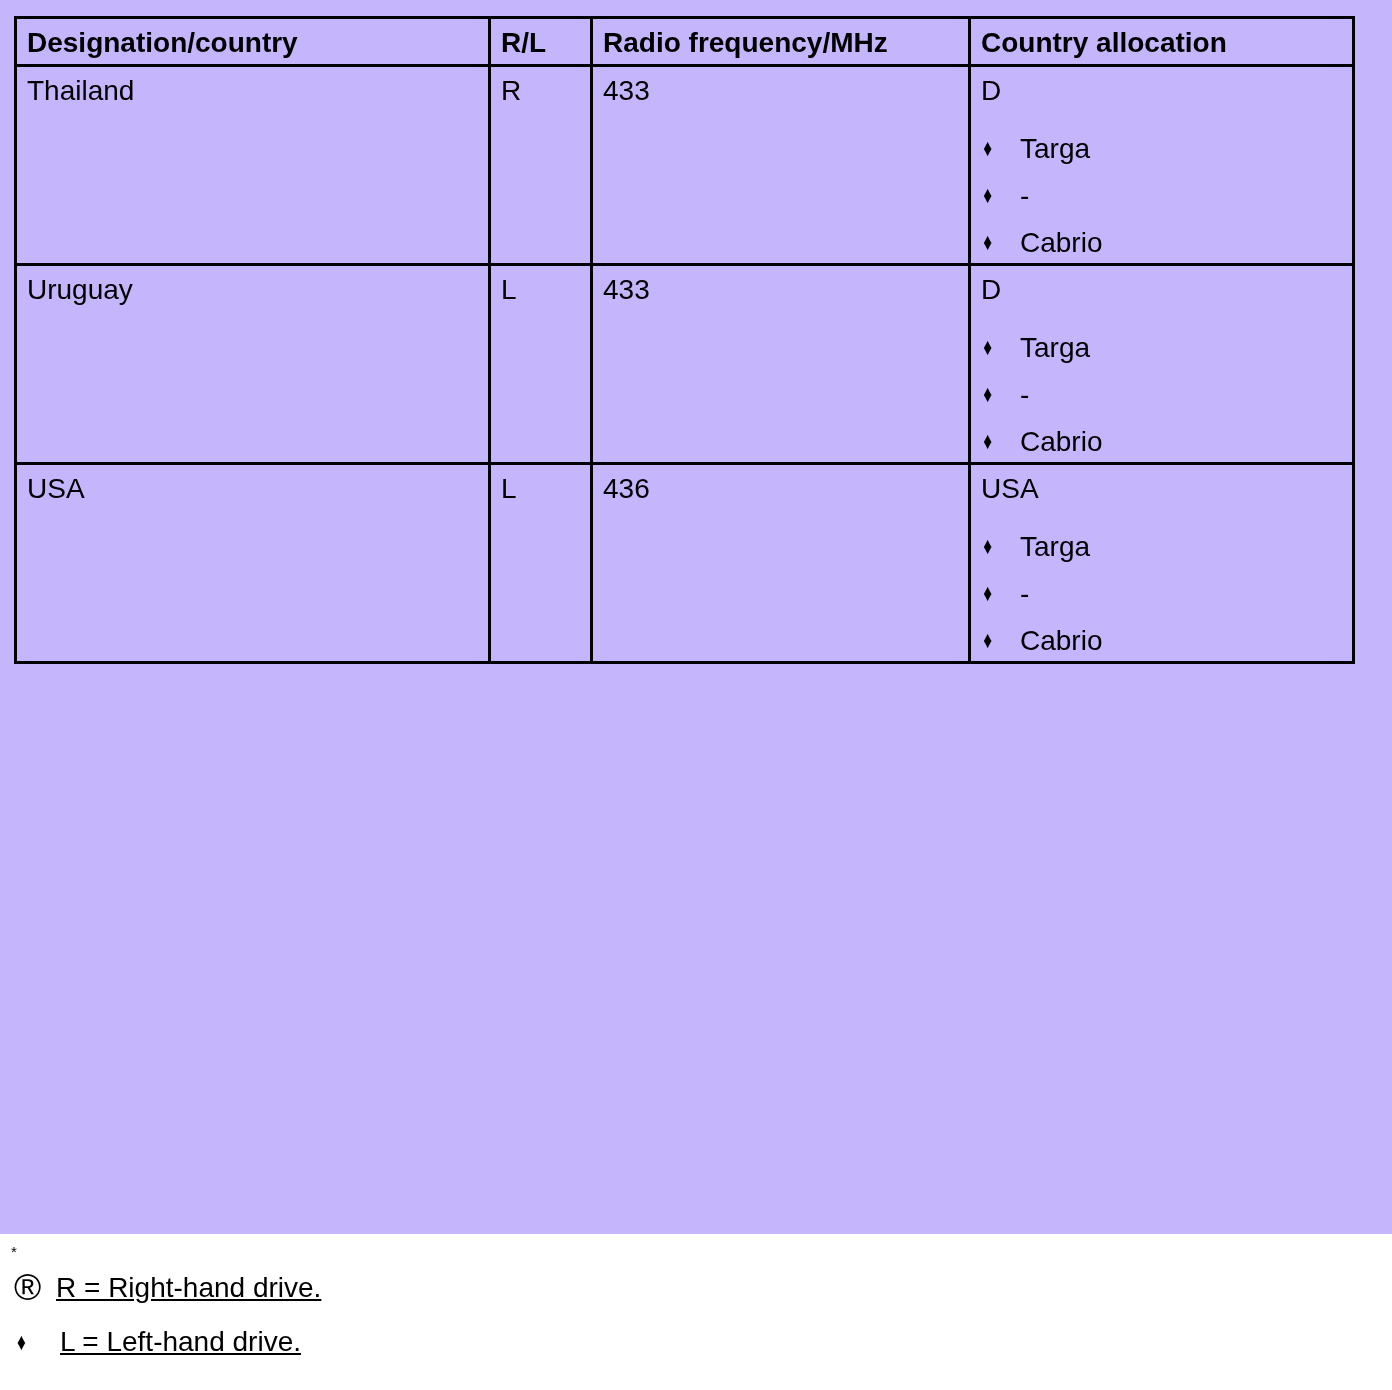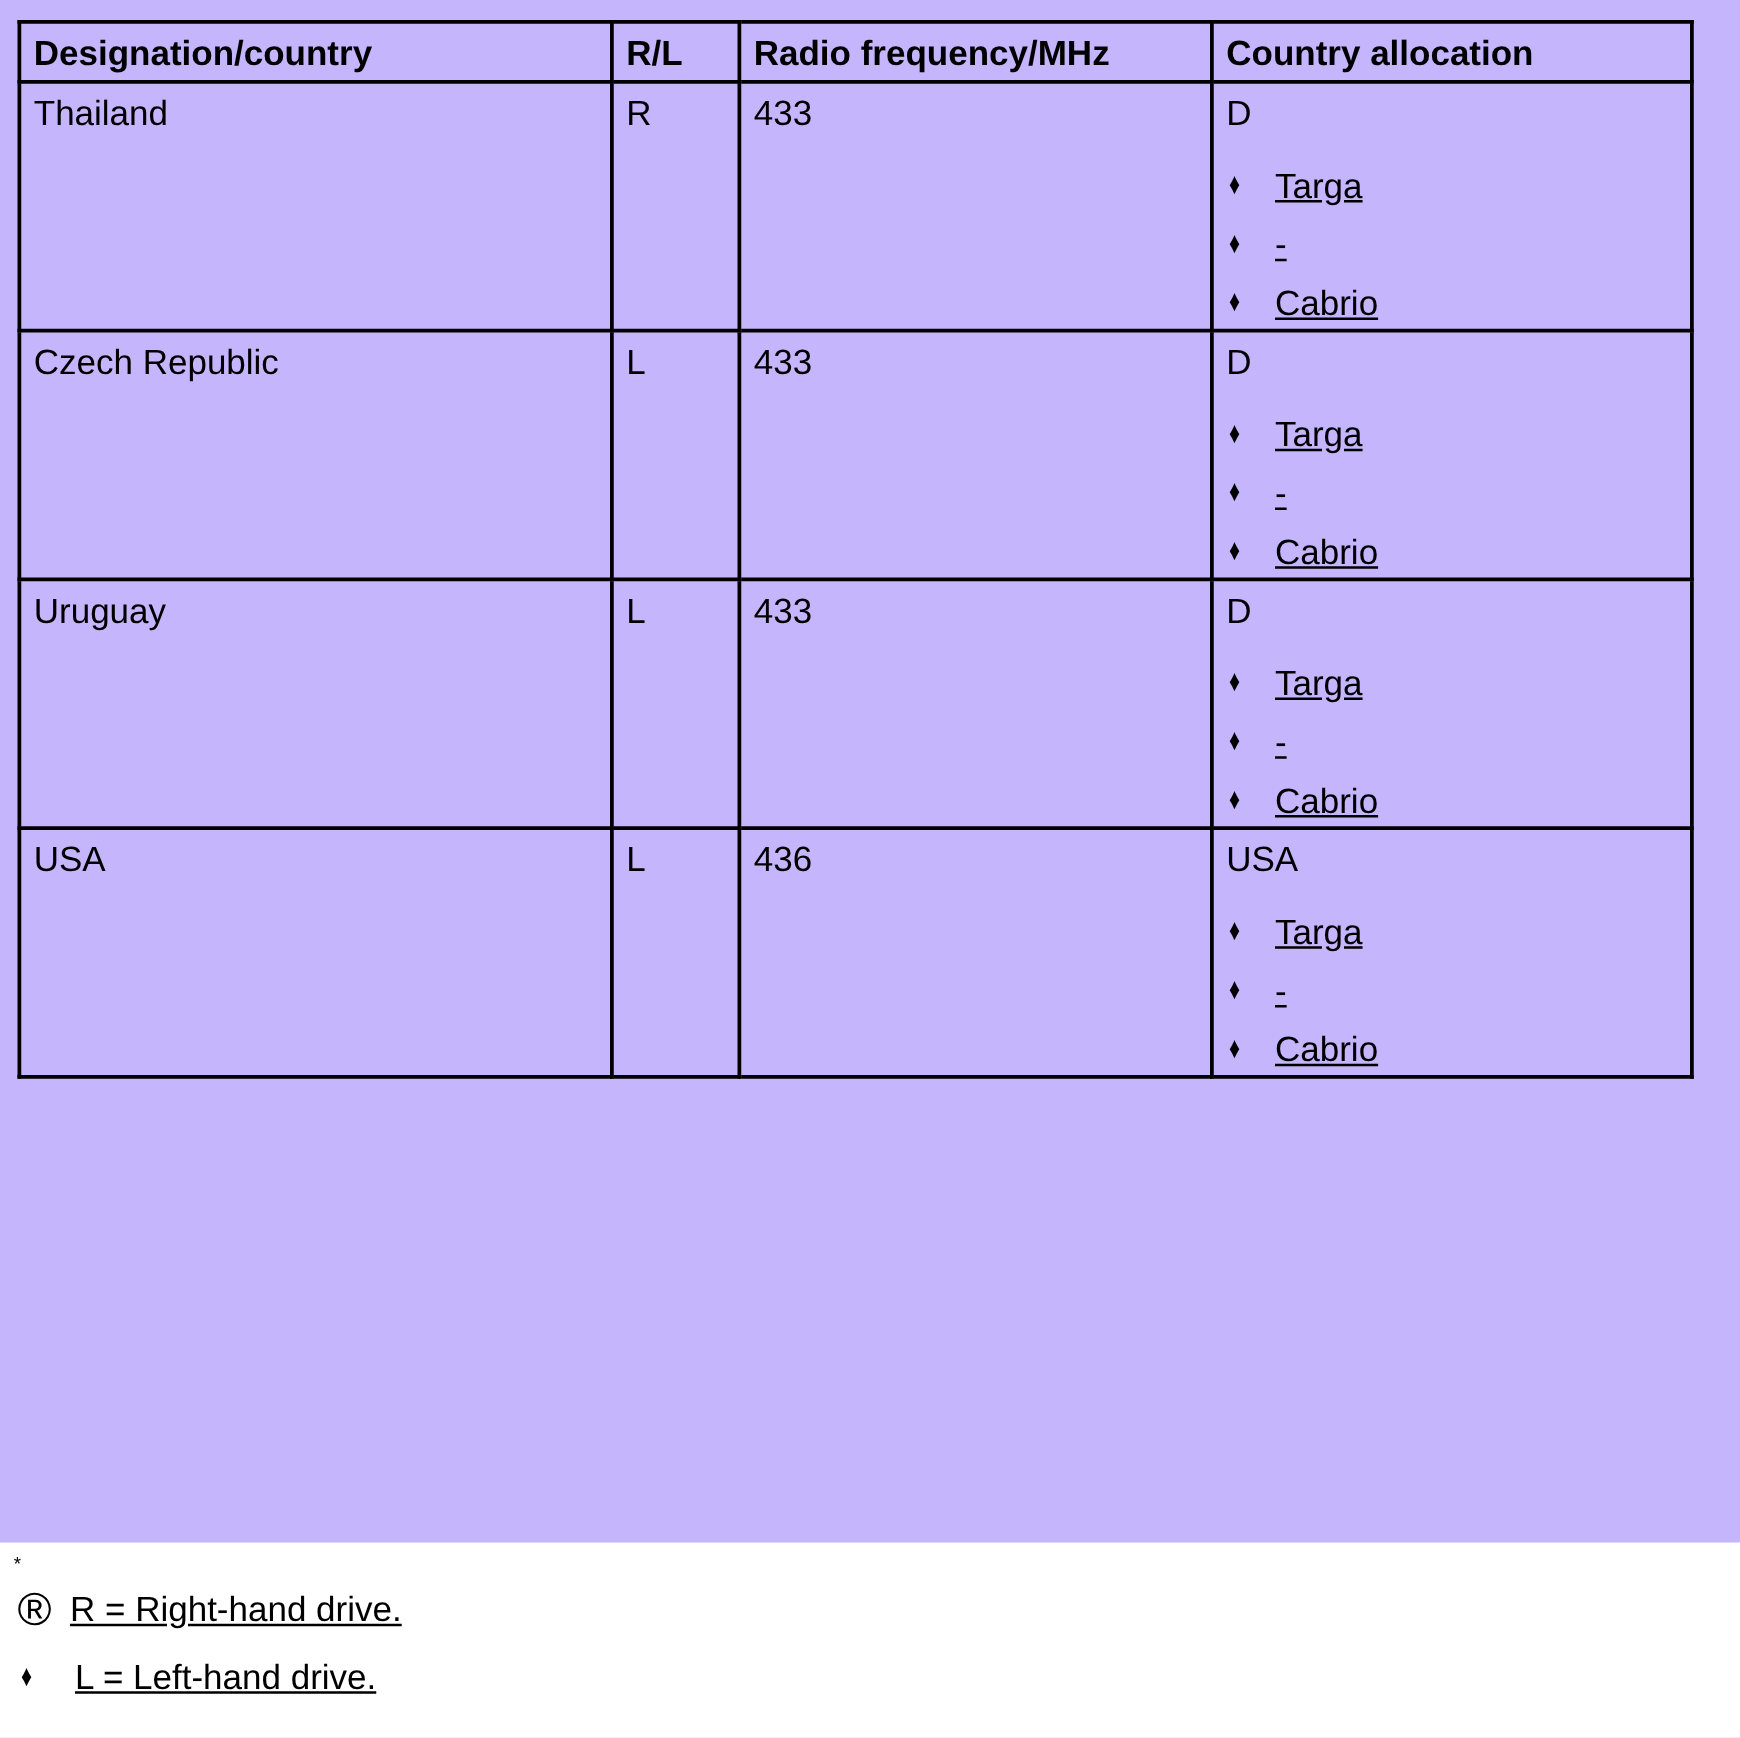--- a/index.html
+++ b/index.html
@@ -35,21 +35,21 @@
   .alloc-code { margin-top:0; }
   .model { display:flex; align-items:flex-start; margin-top:15px; }
   .model-first { margin-top:26px; }
   .bullet {
     flex:0 0 36px; width:36px;
     font-size:24px; line-height:30px;
     padding-left:3px;
     transform:scaleX(0.72);
     transform-origin:left center;
   }
-  .model-label { font-size:28px; line-height:32px;text-decoration:underline; }
+  .model-label { font-size:28px; line-height:32px; }
 
   .footnote-marker {
     position:absolute; left:11px; top:1244px;
     font-size:15px; line-height:15px;
     letter-spacing:-1px;
   }
   .legend-line {
     position:absolute; left:14px;
     display:flex; align-items:center;
     height:36px;
@@ -105,40 +105,20 @@
             <span class="bullet">♦</span>
             <span class="model-label">-</span>
           </div>
           <div class="model">
             <span class="bullet">♦</span>
             <span class="model-label">Cabrio</span>
           </div>
         </td>
       </tr>
 
-      <tr>
-        <td>Czech Republic</td>
-        <td>L</td>
-        <td>433</td>
-        <td>
-          <div class="alloc-code">D</div>
-          <div class="model model-first">
-            <span class="bullet">♦</span>
-            <span class="model-label">Targa</span>
-          </div>
-          <div class="model">
-            <span class="bullet">♦</span>
-            <span class="model-label">-</span>
-          </div>
-          <div class="model">
-            <span class="bullet">♦</span>
-            <span class="model-label">Cabrio</span>
-          </div>
-        </td>
-      </tr>
 
 
       <tr>
         <td>Uruguay</td>
         <td>L</td>
         <td>433</td>
         <td>
           <div class="alloc-code">D</div>
           <div class="model model-first">
             <span class="bullet">♦</span>

